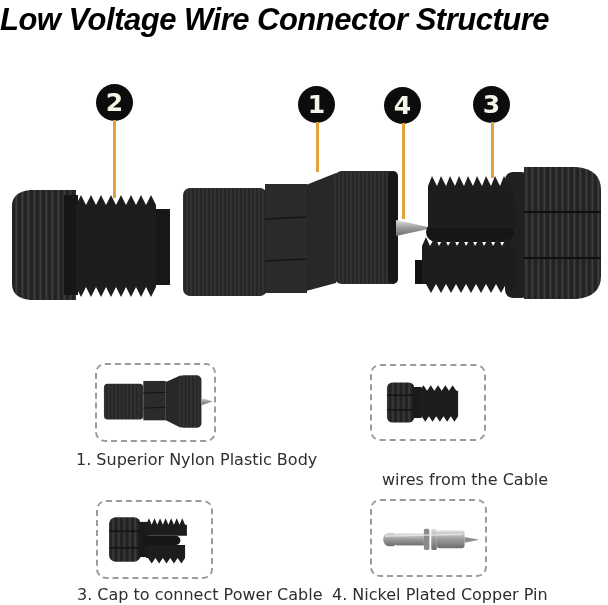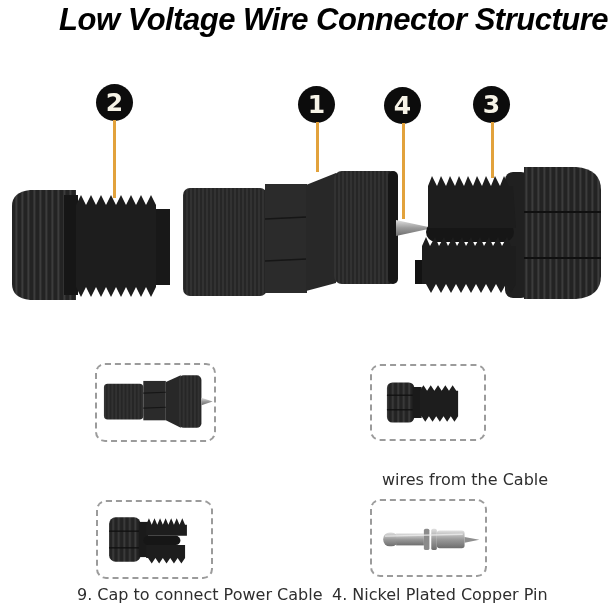--- a/index.html
+++ b/index.html
@@ -1,18 +1,18 @@
 <!DOCTYPE html>
 <html><head>
 <meta charset="utf-8">
 <style>
   html,body{margin:0;padding:0;background:#fff;}
   .stage{position:relative;width:608px;height:605px;background:#fff;overflow:hidden;
          font-family:"DejaVu Sans",sans-serif;}
-  .title{position:absolute;left:0;top:0;width:608px;text-align:right;margin:0;
+  .title{position:absolute;left:0;top:0;width:608px;text-align:left;margin:0;
          font-family:"Liberation Sans",sans-serif;font-style:italic;font-weight:bold;
          font-size:31px;line-height:40px;color:#000;letter-spacing:-0.5px;white-space:nowrap;}
   .badge{position:absolute;width:37px;height:37px;border-radius:50%;background:#0C0C0C;
          color:#F6F3E7;display:flex;align-items:center;justify-content:center;
          font-weight:bold;font-size:25px;line-height:1;}
   .cline{position:absolute;width:3px;background:#E2A23C;}
   .mainsvg{position:absolute;left:0;top:140px;}
   .thumb{position:absolute;margin:0;border:2px dashed #9B9B9B;border-radius:10px;
          box-sizing:border-box;background:#fff;}
   .thumb svg{display:block;width:100%;height:100%;}
@@ -102,20 +102,23 @@
     <svg viewBox="0 0 122 80" preserveAspectRatio="xMidYMid meet">
       <rect x="6" y="20" width="42" height="38" rx="4" fill="url(#ribs3)"></rect>
       <rect x="48" y="17" width="24" height="42" fill="#2B2B2B"></rect>
       <line x1="48" y1="30" x2="72" y2="29" stroke="#161616" stroke-width="1.2"></line>
       <line x1="48" y1="46" x2="72" y2="45" stroke="#161616" stroke-width="1.2"></line>
       <polygon points="72,18 88,11 88,67 72,59" fill="#282828"></polygon>
       <rect x="86" y="11" width="24" height="56" rx="5" fill="url(#ribs3)"></rect>
       <polygon points="110,35 122,39 110,43" fill="url(#metalH)"></polygon>
     </svg>
   </figure>
+  <div class="cap" style="left:76px;top:448px">
+    <span>1. Superior Nylon Plastic Body</span>
+  </div>
 
   <figure class="thumb" style="left:370px;top:364px;width:116px;height:77px">
     <svg viewBox="0 0 122 80" preserveAspectRatio="xMidYMid meet">
       <rect x="16" y="18" width="30" height="44" rx="6" fill="url(#ribs5)"></rect>
       <line x1="16" y1="32" x2="46" y2="32" stroke="#101010" stroke-width="1.4"></line>
       <line x1="16" y1="48" x2="46" y2="48" stroke="#101010" stroke-width="1.4"></line>
       <rect x="44" y="23" width="10" height="34" fill="#1A1A1A"></rect>
       <path d="M52,55 L52,27 L56,21 L60,27 L64,21 L68,27 L72,21 L76,27 L80,21 L84,27 L88,21 L92,27
                L94,27 L94,55 L90,61 L86,55 L82,61 L78,55 L74,61 L70,55 L66,61 L62,55 L58,61 L54,55 Z" fill="#1D1D1D"></path>
     </svg>
@@ -132,21 +135,21 @@
       <line x1="12" y1="49" x2="46" y2="49" stroke="#101010" stroke-width="1.4"></line>
       <rect x="44" y="21" width="10" height="38" fill="#1A1A1A"></rect>
       <line x1="54" y1="41" x2="84" y2="41" stroke="#161616" stroke-width="10" stroke-linecap="round"></line>
       <path d="M52,36 L52,24 L55,17 L58,24 L61,17 L64,24 L67,17 L70,24 L73,17 L76,24 L79,17 L82,24
                L85,17 L88,24 L91,17 L94,24 L96,24 L96,36 Z" fill="#1D1D1D"></path>
       <path d="M52,46 L94,46 L94,60 L90,66 L86,60 L82,66 L78,60 L74,66 L70,60 L66,66 L62,60 L58,66
                L54,60 L52,60 Z" fill="#1D1D1D"></path>
     </svg>
   </figure>
   <div class="cap" style="left:77px;top:583px">
-    <span>9. Cap to connect Power Cable</span>
+    <span>3. Cap to connect Power Cable</span>
   </div>
 
   <figure class="thumb" style="left:370px;top:499px;width:117px;height:78px">
     <svg viewBox="0 0 122 80" preserveAspectRatio="xMidYMid meet">
       <rect x="12" y="34" width="16" height="15" rx="7" fill="url(#metalH)"></rect>
       <rect x="26" y="35" width="30" height="13" fill="url(#metalH)"></rect>
       <rect x="56" y="30" width="6" height="23" rx="2" fill="#8B8B8B"></rect>
       <rect x="64" y="30" width="6" height="23" rx="2" fill="url(#metalH)"></rect>
       <rect x="70" y="32" width="30" height="19" rx="3" fill="url(#metalH)"></rect>
       <polygon points="100,39 116,42 100,45" fill="#8F8F8F"></polygon>

